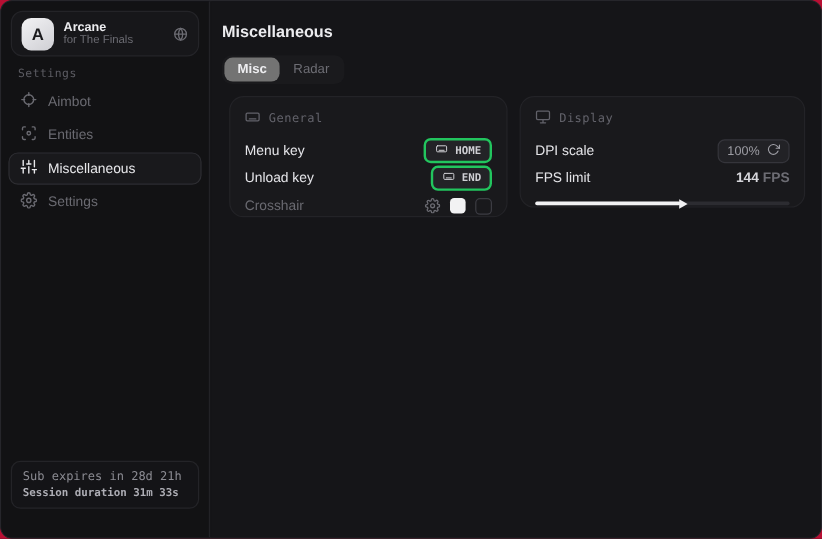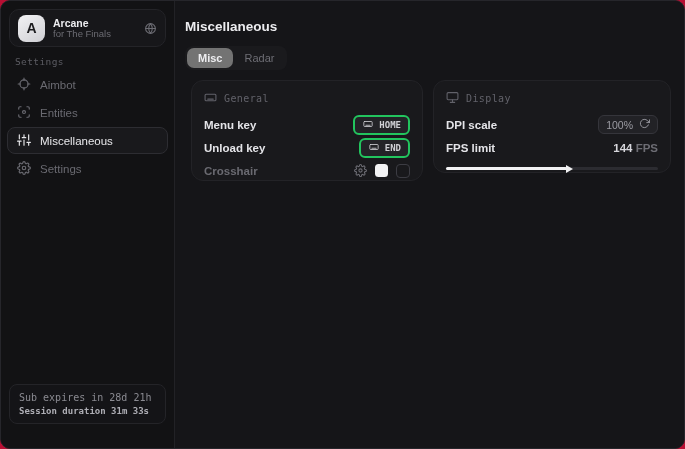--- a/index.html
+++ b/index.html
@@ -79,21 +79,21 @@
   .card-general { left:15px; width:232px; height:101px; }
   .card-display { left:257px; width:238px; height:93px; }
   .card-head {
     display:flex; align-items:center; gap:7px;
     color:#62626a; font-size:10px; letter-spacing:.4px;
     font-family:"DejaVu Sans Mono", monospace; margin-bottom:7px;
   }
   .row {
     display:flex; align-items:center; justify-content:space-between; height:23px;
   }
-  .row-label { font-size:11.5px; font-weight:bold; color:#e4e4e8; }
+  .row-label { font-size:11.5px; font-weight:normal; color:#e4e4e8; }
   .row-label.muted { color:#6a6a71; }
 
   .key-btn {
     display:inline-flex; align-items:center; gap:5px;
     background:#232327; border:2px solid #22c55e; border-radius:6px;
     padding:2px 7px; color:#cfcfd4; cursor:pointer;
     font-family:"DejaVu Sans Mono", monospace; font-size:9px; font-weight:bold;
   }
 
   .cross-controls { display:flex; align-items:center; gap:8px; }

